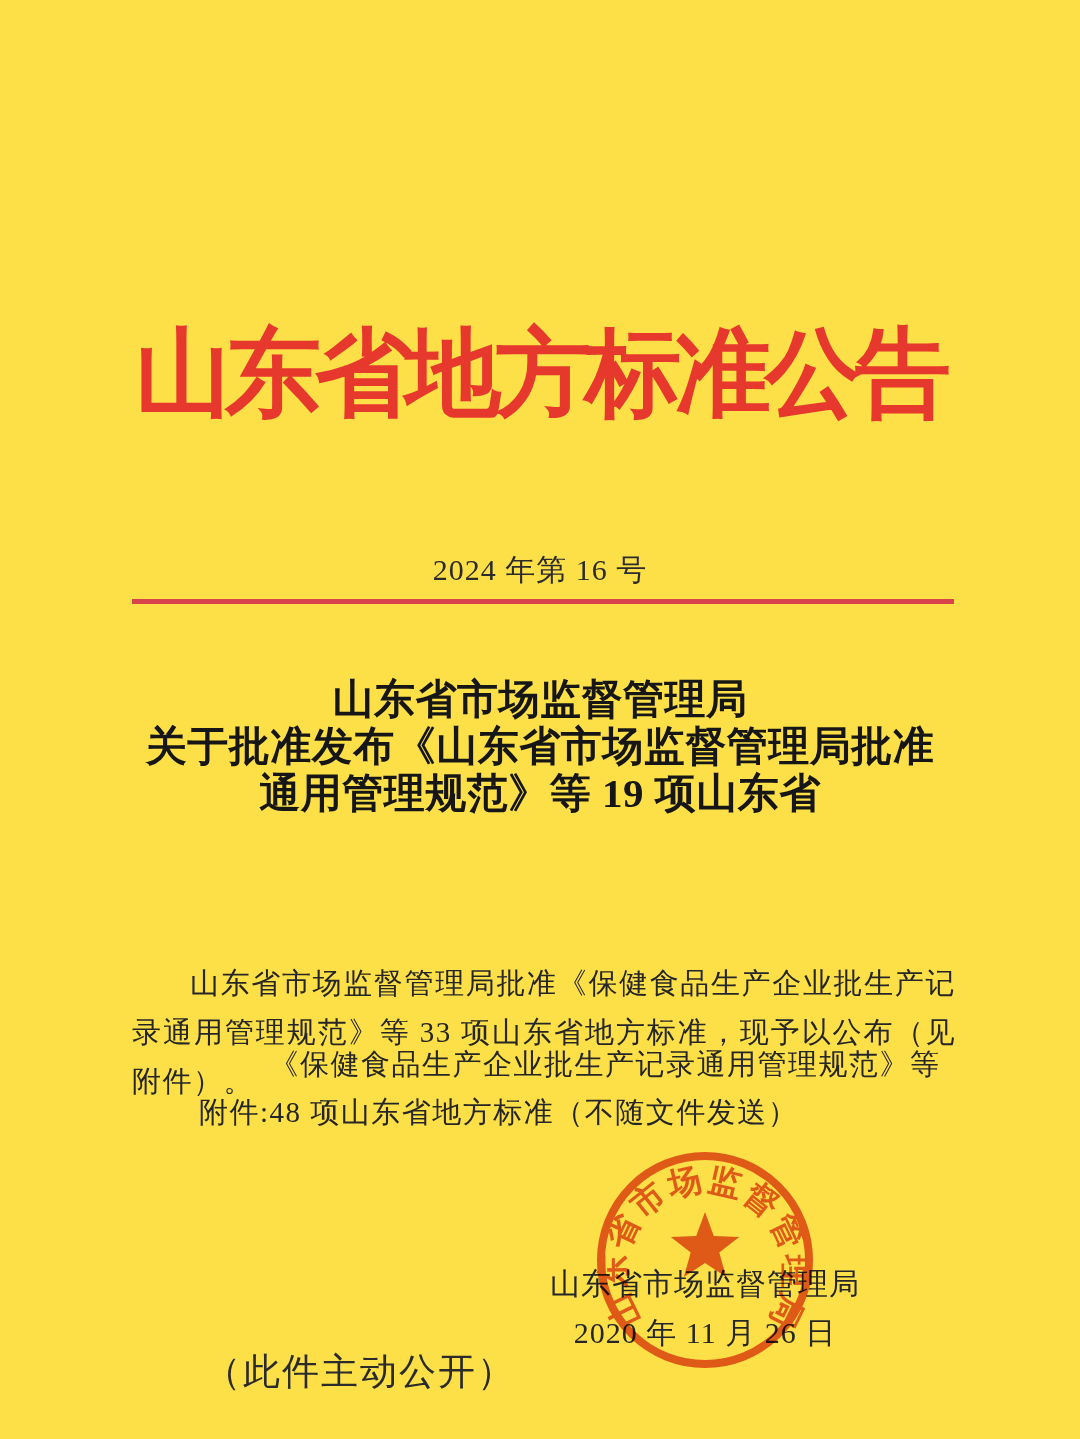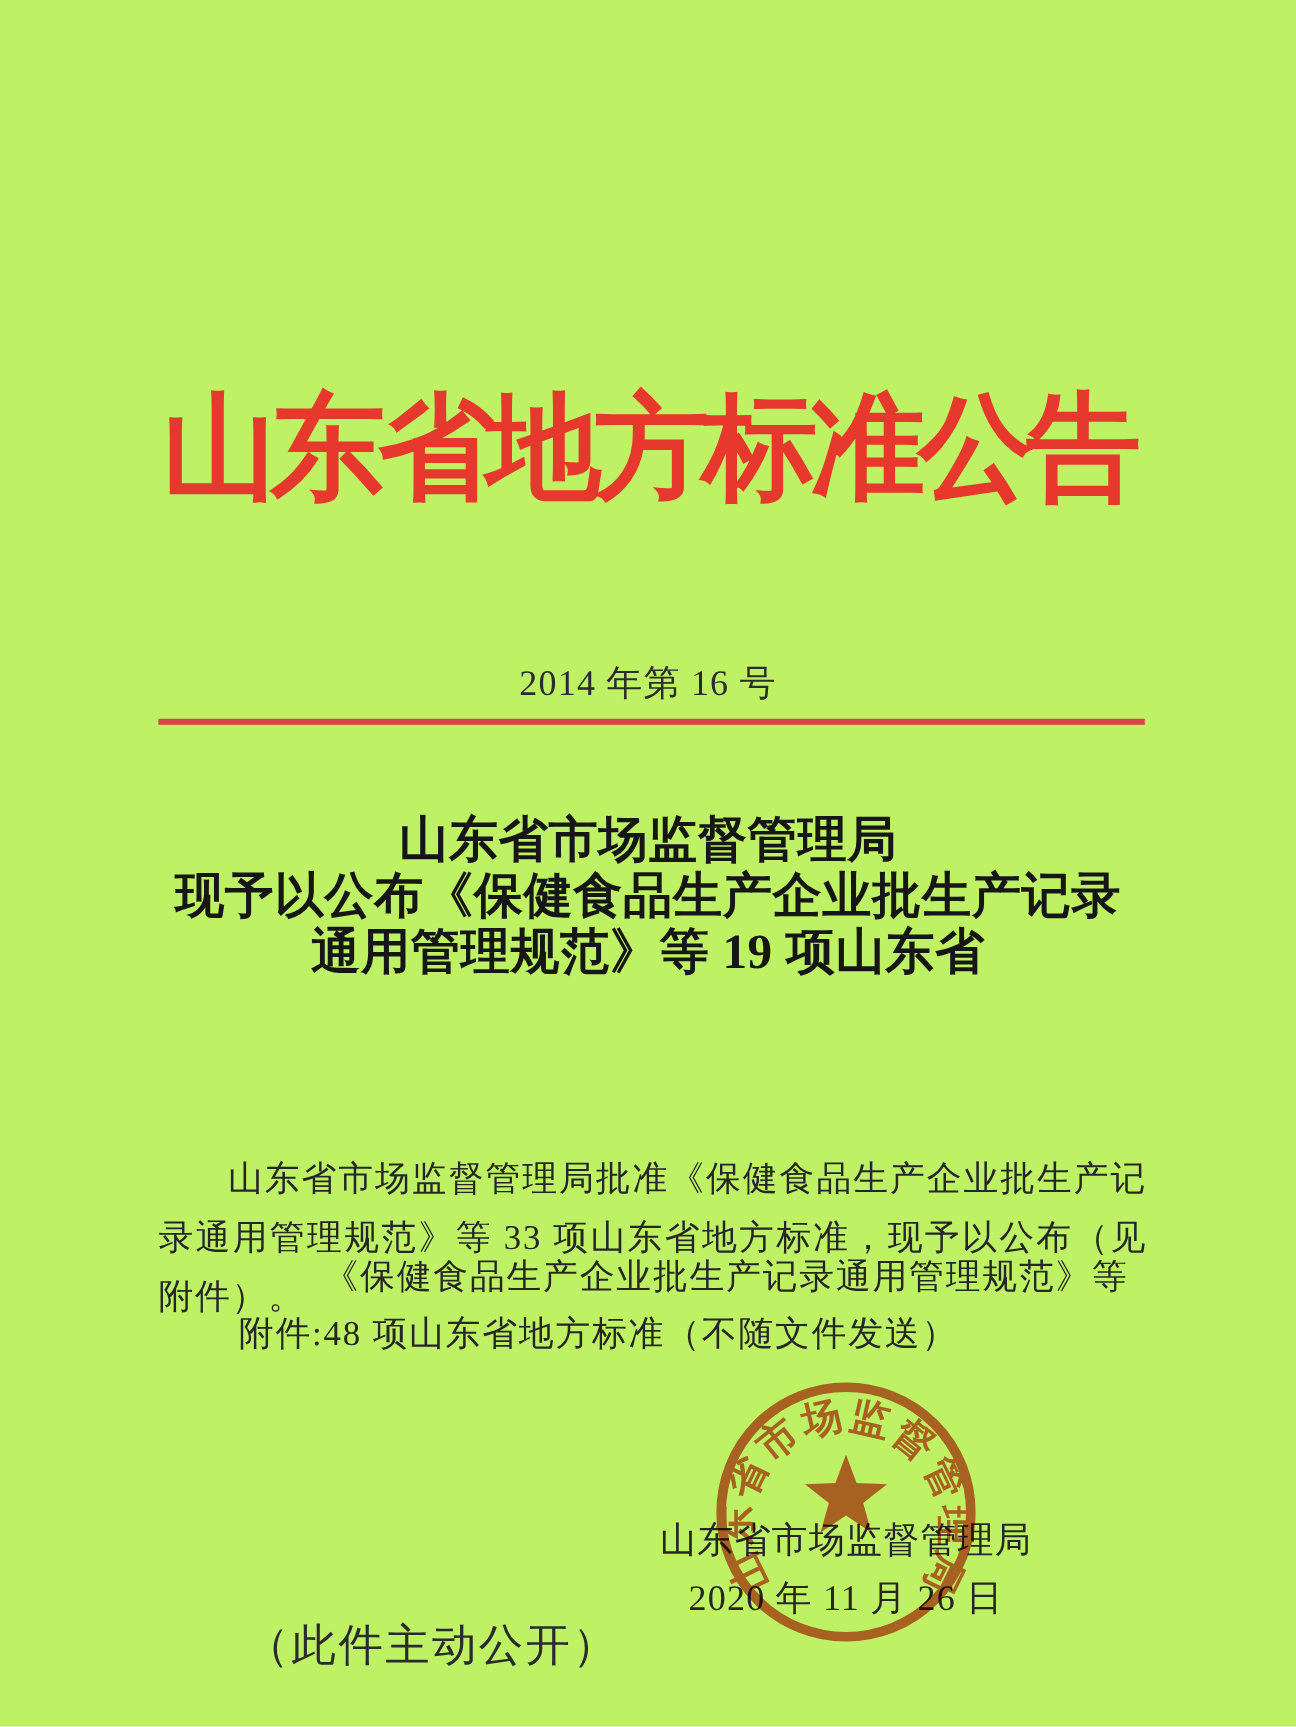--- a/index.html
+++ b/index.html
@@ -6,21 +6,21 @@
   html, body { background: #ffffff; }
   body {
     font-family: "Liberation Serif", "DejaVu Serif", serif;
     color: #222222;
   }
   .page {
     position: relative;
     width: 1080px;
     height: 1439px;
     margin: 0 auto;
-    background: #bef264;
+    background: #fde047;
     overflow: hidden;
   }
   .banner {
     position: absolute;
     top: 318px;
     left: 0;
     right: 0;
     text-align: center;
     font-size: 96px;
     line-height: 112px;
@@ -125,27 +125,27 @@
     fill: currentColor;
   }
 </style>
 </head>
 <body>
 
 <div class="page">
 
   <h1 class="banner" style="color: rgb(231, 56, 46);">山东省地方标准公告</h1>
 
-  <div class="issue-no">2014 年第 16 号</div>
+  <div class="issue-no">2024 年第 16 号</div>
 
   <hr class="red-rule" style="background: rgb(217, 67, 75);">
 
   <div class="notice-title">
     <div>山东省市场监督管理局</div>
-    <div>现予以公布《保健食品生产企业批生产记录</div>
+    <div>关于批准发布《山东省市场监督管理局批准</div>
     <div>通用管理规范》等 19 项山东省</div>
   </div>
 
   <p class="body-para">山东省市场监督管理局批准《保健食品生产企业批生产记录通用管理规范》等 33 项山东省地方标准，现予以公布（见附件）。</p>
 
   <div class="attachment">
     <span class="attachment-label">附件:</span>
     <span class="attachment-text">《保健食品生产企业批生产记录通用管理规范》等 48 项山东省地方标准（不随文件发送）</span>
   </div>
 

